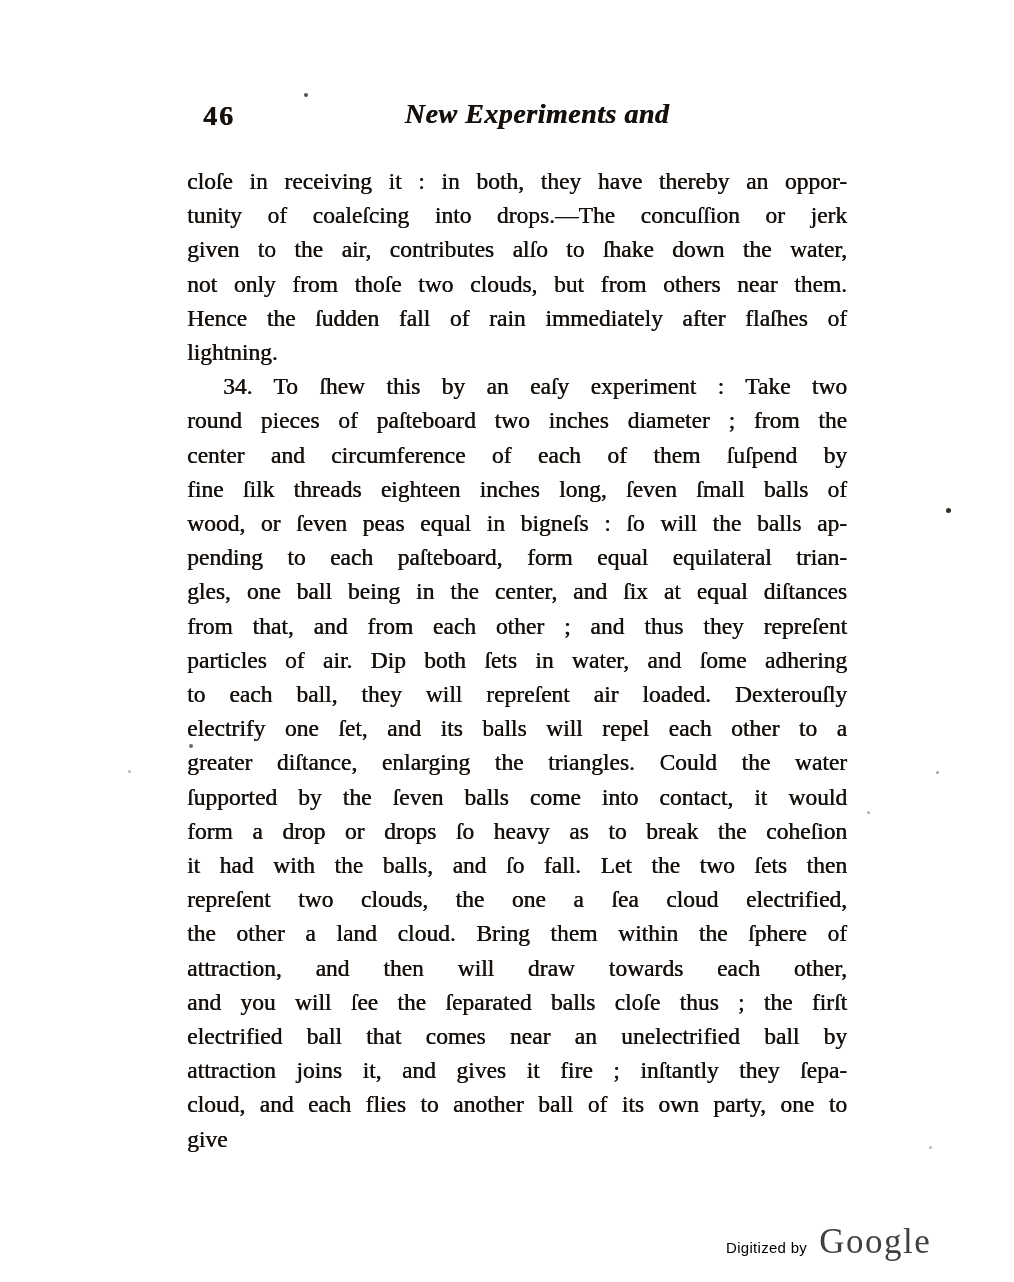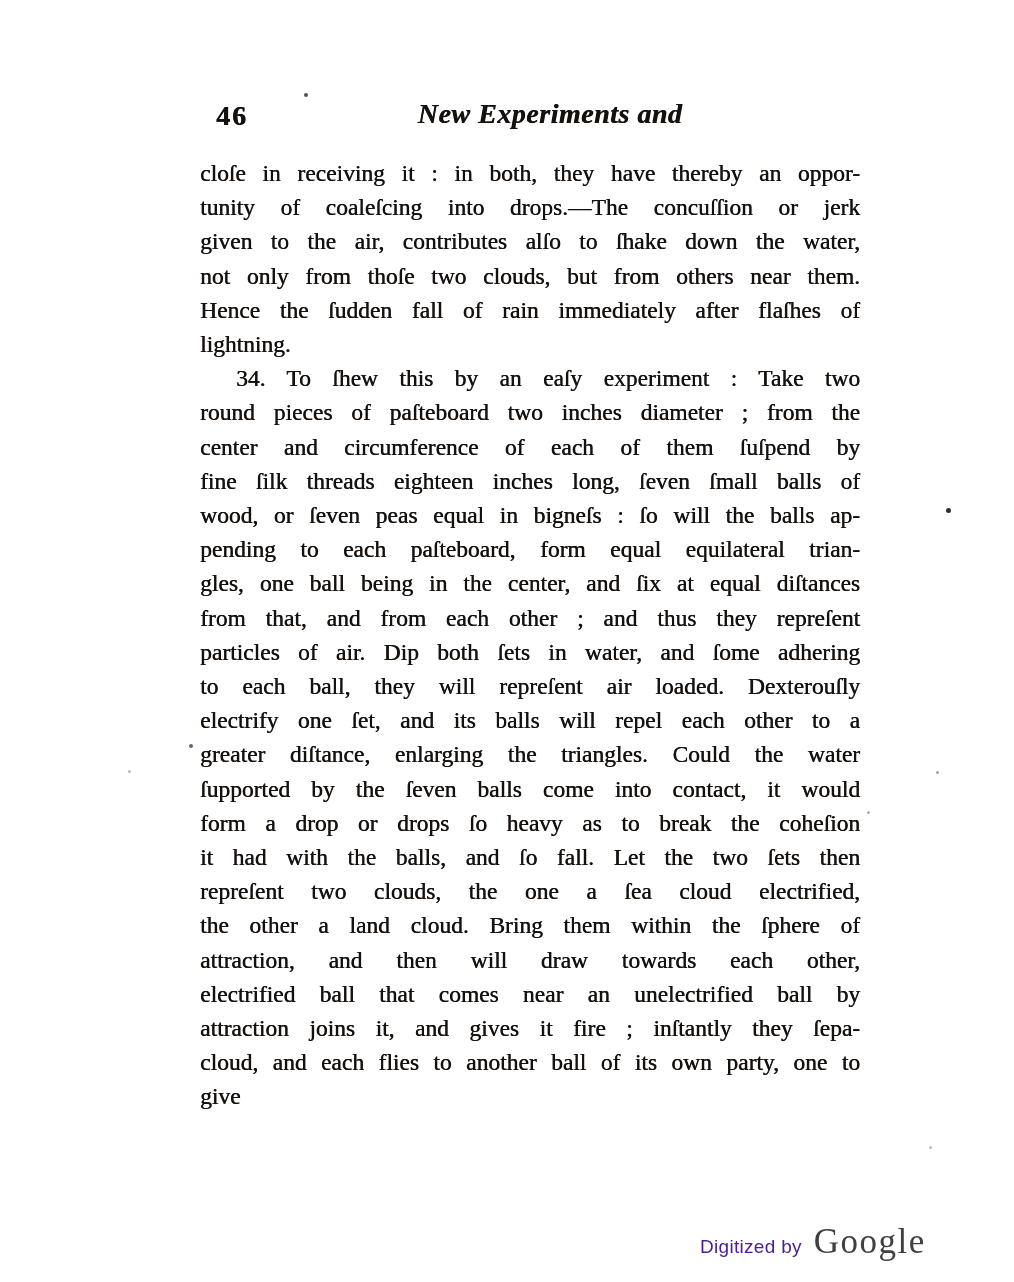--- a/index.html
+++ b/index.html
@@ -3,55 +3,55 @@
 <meta charset="utf-8">
 <style>
   html,body{margin:0;padding:0;}
   body{
     width:1014px;height:1282px;position:relative;overflow:hidden;
     background:#ffffff;
     font-family:"Liberation Serif","DejaVu Serif",serif;
     color:#16110d;
   }
   .page{position:absolute;inset:0;background:#ffffff;}
-  .textblock{position:absolute;left:200px;top:98px;width:660px;}
+  .textblock{position:absolute;left:187px;top:98px;width:660px;}
   .page-header{position:relative;height:44px;}
   .pagenum{
     position:absolute;left:16px;top:2px;
     font-size:28px;font-weight:bold;letter-spacing:2px;
     text-shadow:0.5px 0 0 currentColor;
   }
   .title{
     position:absolute;left:20px;right:-20px;top:0;
     text-align:center;font-style:italic;font-weight:bold;
     font-size:28px;letter-spacing:0.5px;
     text-shadow:0.4px 0 0 currentColor;
   }
-  .bodytext{margin-top:14px;}
+  .bodytext{margin-top:22px;}
   .line{
     font-size:23.5px;line-height:34.2px;
     text-align:justify;text-align-last:justify;
     text-shadow:0.45px 0 0 currentColor;
     white-space:normal;
   }
   .line.indent{text-indent:36px;}
   .line.end{text-align-last:left;}
   .catchword{
     font-size:23.5px;line-height:34.2px;text-align:left;
     padding-right:14px;
     text-shadow:0.45px 0 0 currentColor;
   }
   .watermark{
     position:absolute;left:700px;top:1222px;
     display:flex;align-items:baseline;gap:12px;
     user-select:none;
   }
   .wm-prefix{
     font-family:"Liberation Sans","DejaVu Sans",sans-serif;
-    font-size:19px;color:#4c1d95;letter-spacing:0.3px;
+    font-size:15px;color:#000000;letter-spacing:0.3px;margin-left:26px;
   }
   .wm-logo{
     font-family:"Liberation Serif","DejaVu Serif",serif;
     font-size:35px;color:#404040;letter-spacing:1.5px;
   }
   .speck{
     position:absolute;background:#1c1710;border-radius:50%;
   }
 </style>
 </head>
@@ -85,20 +85,21 @@
         <div class="line">particles of air.  Dip both ſets in water, and ſome adhering</div>
         <div class="line">to each ball, they will repreſent air loaded.  Dexterouſly</div>
         <div class="line">electrify one ſet, and its balls will repel each other to a</div>
         <div class="line">greater diſtance, enlarging the triangles.  Could the water</div>
         <div class="line">ſupported by the ſeven balls come into contact, it would</div>
         <div class="line">form a drop or drops ſo heavy as to break the coheſion</div>
         <div class="line">it had with the balls, and ſo fall.  Let the two ſets then</div>
         <div class="line">repreſent two clouds, the one a ſea cloud electrified,</div>
         <div class="line">the other a land cloud.  Bring them within the ſphere of</div>
         <div class="line">attraction, and then will draw towards each other,</div>
+        <div class="line">and you will ſee the ſeparated balls cloſe thus ; the firſt</div>
         <div class="line">electrified ball that comes near an unelectrified ball by</div>
         <div class="line">attraction joins it, and gives it fire ; inſtantly they ſepa-</div>
         <div class="line">cloud, and each flies to another ball of its own party, one to</div>
       </div>
 
     <div class="catchword">give</div>
 
   </div>
 
   <div class="watermark">

